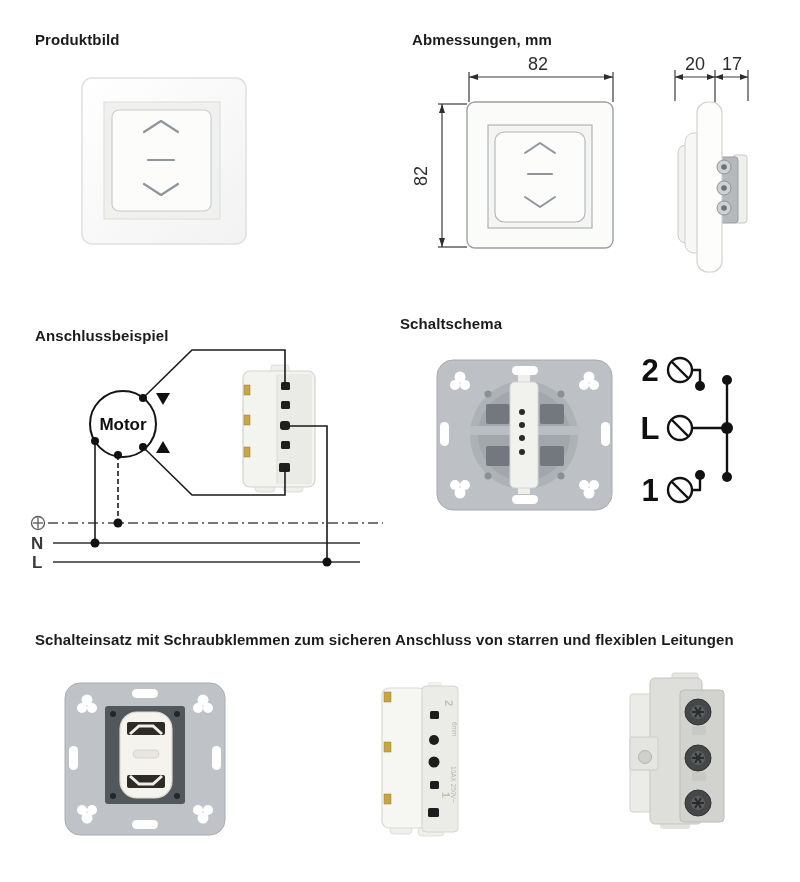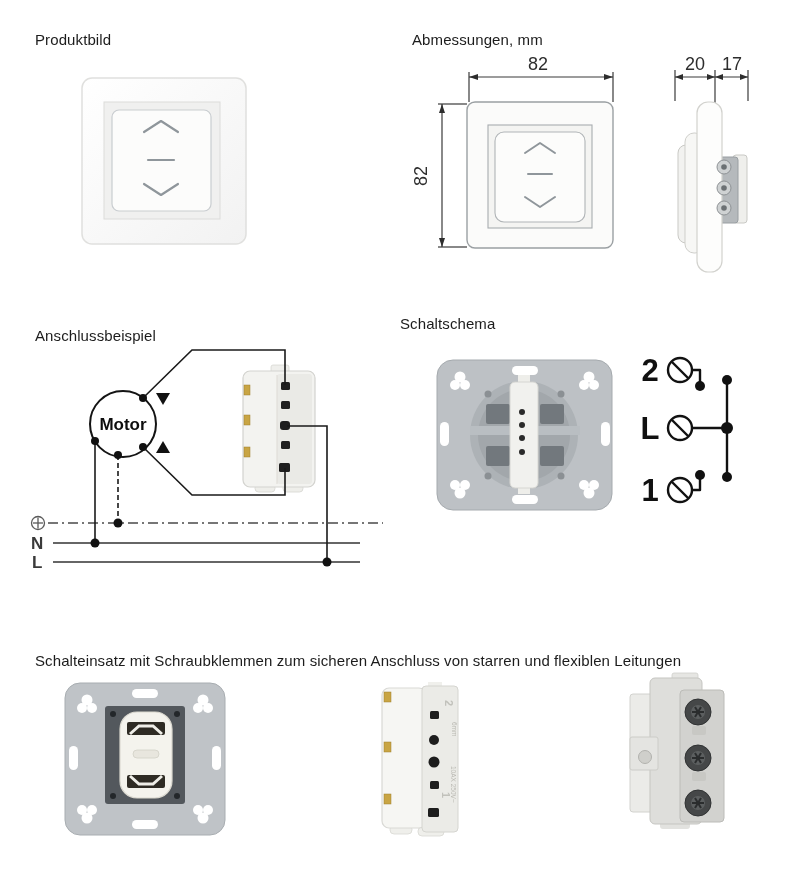--- a/index.html
+++ b/index.html
@@ -2,42 +2,42 @@
 <html><head>
 <meta charset="utf-8">
 <style>
   * { margin:0; padding:0; box-sizing:border-box; }
   html,body { background:#ffffff; }
   #app {
     position:relative; width:800px; height:882px; background:#ffffff;
     font-family:"Liberation Sans", sans-serif; overflow:hidden;
   }
   .heading {
-    position:absolute; font-size:15px; font-weight:400; color:#1c1c1c;
+    position:absolute; font-size:15px; font-weight:700; color:#1c1c1c;
     white-space:nowrap; letter-spacing:0.1px;
   }
   svg { position:absolute; overflow:visible; }
   svg text { font-family:"Liberation Sans", sans-serif; }
   .dim-label   { font-size:18px; fill:#2d2d2d; }
   .schem-label { font-size:31px; font-weight:600; fill:#101010; }
   .line-label  { font-size:17px; font-weight:700; fill:#3a3a3a; }
   .motor-label { font-size:17px; font-weight:700; fill:#0e0e0e; }
   .marking     { font-size:11px; font-weight:700; fill:#c1c1bb; }
   .rating      { font-size:6.5px; fill:#bab9b3; }
 </style>
 </head>
 <body>
 
 <div id="app">
 
   <div class="heading" style="left:35px; top:31px;">Produktbild</div>
   <div class="heading" style="left:412px; top:31px;text-align:right;">Abmessungen, mm</div>
   <div class="heading" style="left:35px; top:327px;">Anschlussbeispiel</div>
   <div class="heading" style="left:400px; top:315px;">Schaltschema</div>
-  <div class="heading" style="left:35px; top:652px;">Schalteinsatz mit Schraubklemmen zum sicheren Anschluss von starren und flexiblen Leitungen</div>
+  <div class="heading" style="left:35px; top:631px;">Schalteinsatz mit Schraubklemmen zum sicheren Anschluss von starren und flexiblen Leitungen</div>
 
   <svg style="left:57px; top:68px;" width="200" height="185" viewBox="0 0 200 185">
     <defs>
       <linearGradient id="frameShade" x1="0" y1="0" x2="1" y2="1">
         <stop offset="0" stop-color="#ffffff"></stop>
           <stop offset="1" stop-color="#f2f2f2"></stop>
       </linearGradient>
     </defs>
     <rect x="25" y="10" width="164" height="166" rx="10" fill="url(#frameShade)" stroke="#e0e0de" stroke-width="1.5"></rect>
     <rect x="47" y="34" width="116" height="117" fill="#f0f0ef" stroke="#dcdcda" stroke-width="1"></rect>

